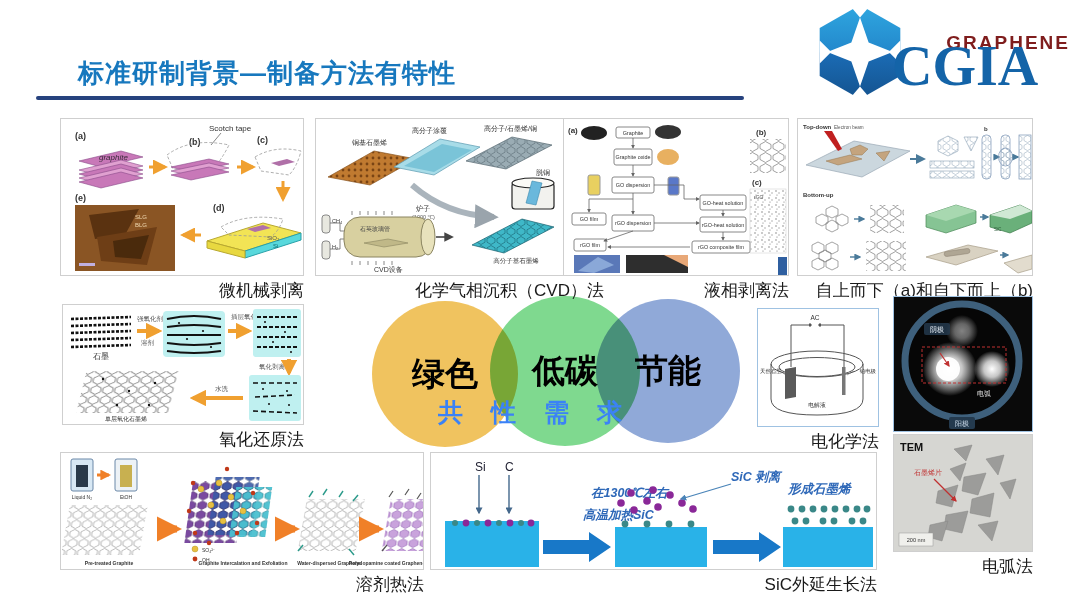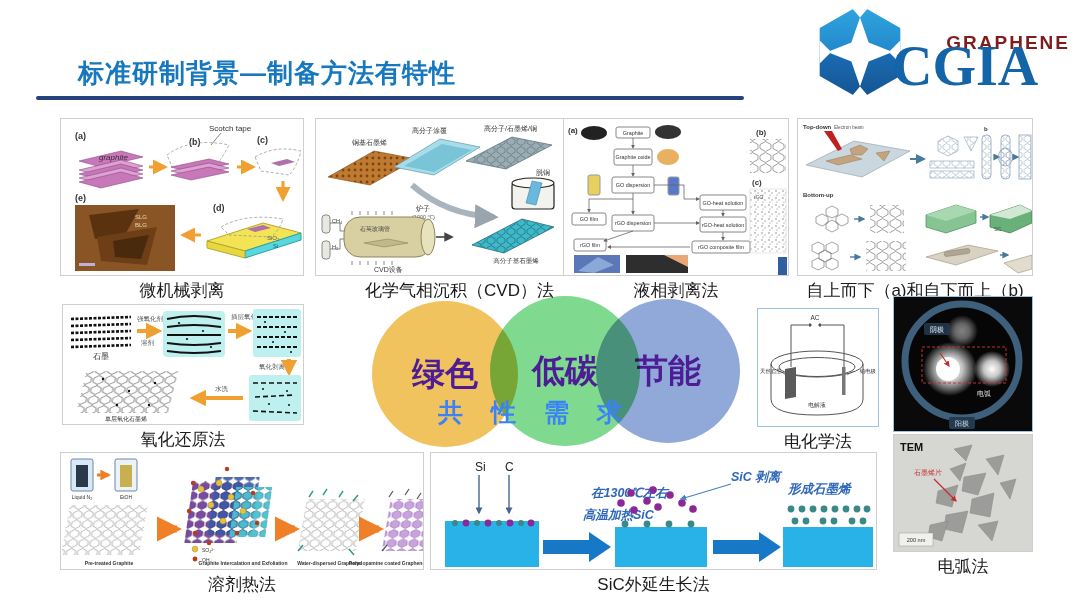--- a/index.html
+++ b/index.html
@@ -24,31 +24,31 @@
   }
   .logo-main {
     position:absolute; left:84px; top:36px; width:182px; text-align:left;
     color:#1464A8; font-size:56px; font-weight:700;
     font-family:"Liberation Serif", serif; line-height:1;
   }
   .panel { position:absolute; }
   .panel-img { border:1px solid #cfcfcf; background:#fff; overflow:hidden; }
   .panel-img.blue-border { border:1px solid #9FC2E2; }
   .panel-cap {
-    width:100%; text-align:center; font-size:17px; color:#1a1a1a; margin-top:3px;
+    width:100%; text-align:right; font-size:17px; color:#1a1a1a; margin-top:3px;
     white-space:nowrap;
   }
   svg text { font-family:"Liberation Sans", sans-serif; }
   
   .venn-circle {
     position:absolute; border-radius:50%; mix-blend-mode:multiply;
     display:flex; align-items:center; justify-content:center;
   }
   .venn-label {
-    font-size:33px; font-weight:700; color:#4c1d95;
+    font-size:33px; font-weight:700; color:#000000;
     font-family:"Liberation Serif", serif;
   }
   .venn-sub {
     position:absolute; left:438px; top:396px; width:290px; font-size:25px;
     font-weight:600; color:#3b82f6; letter-spacing:28px; white-space:nowrap;
     font-family:"Liberation Serif", serif;
   }
 </style>
 </head>
 <body>

